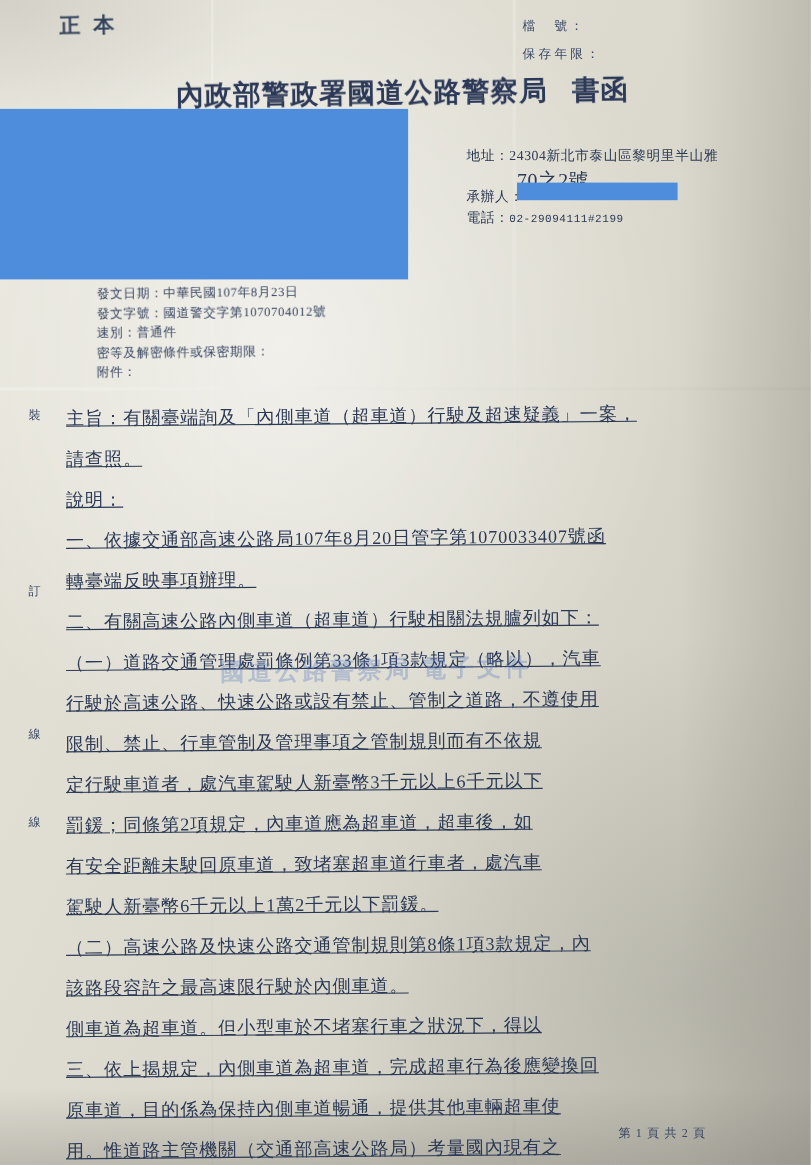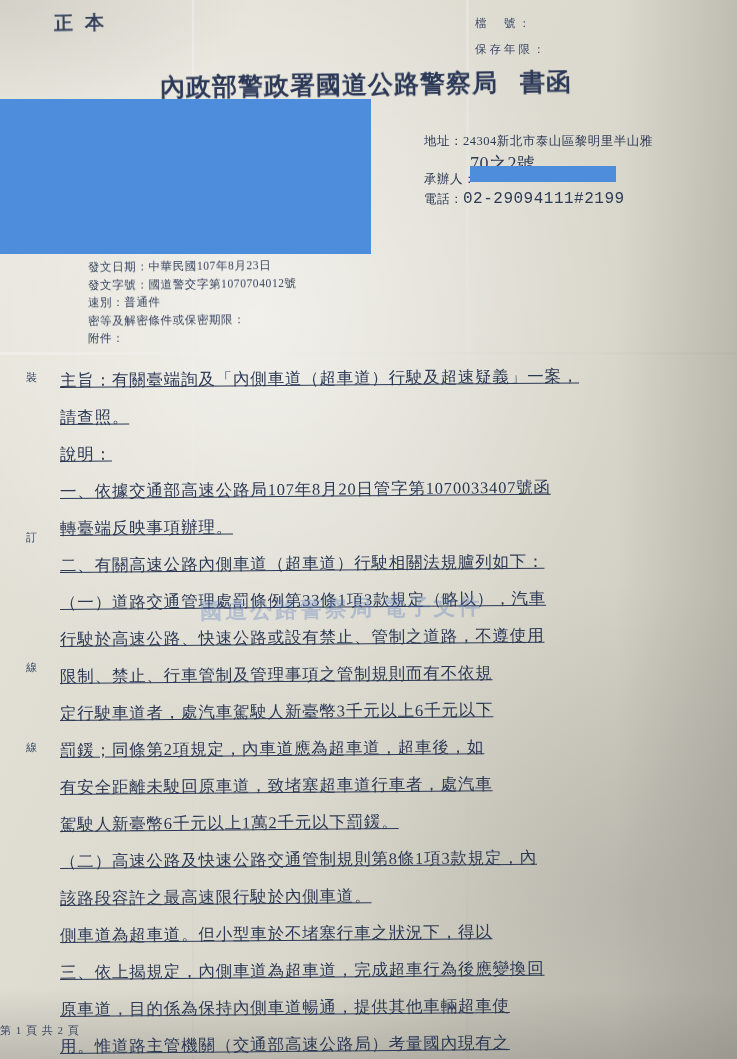--- a/index.html
+++ b/index.html
@@ -79,21 +79,21 @@
     background: #4e8ddb;
   }
   .redact-big { left: 0px; top: 99px; width: 371px; height: 155px; }
   .redact-small { left: 470px; top: 166px; width: 146px; height: 16px; }
 
   .addr-block { left: 424px; top: 130px; font-size: 12.5px; line-height: 22px; letter-spacing: 0.5px; }
   .addr-line2 { left: 470px; top: 152px; font-size: 18px; letter-spacing: 0.5px; }
   .handler { left: 424px; top: 171px; font-size: 12.5px; letter-spacing: 0.5px; }
   .phone { left: 424px; top: 190px; font-size: 12.5px; letter-spacing: 0.5px; }
   .email { left: 424px; top: 209px; font-size: 12.5px; letter-spacing: 0.5px; }
-  .mono { font-family: "Liberation Mono", monospace; font-size: 16px; }
+  .mono { font-family: "Liberation Mono", monospace; font-size: 10px; }
 
   .meta {
     left: 88px;
     font-size: 11.5px;
     letter-spacing: 0.6px;
     color: #35425f;
     transform: rotate(-0.6deg);
   }
   .meta1 { top: 259px; }
   .meta2 { top: 277px; }
@@ -136,21 +136,21 @@
     font-weight: bold;
     letter-spacing: 3px;
     color: rgba(70,110,190,0.30);
     transform: rotate(-1deg);
     pointer-events: none;
   }
 
   .pagefoot {
     position: absolute;
     left: 0; top: 1023px; width: 642px;
-    text-align: left;
+    text-align: right;
     font-size: 11px;
     color: #3a4764;
     letter-spacing: 1px;
   }
 
   .blur { filter: blur(0.35px); }
 </style>
 </head>
 <body>
 

